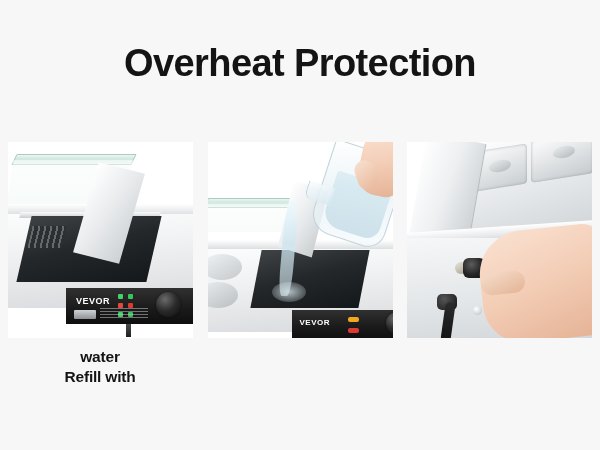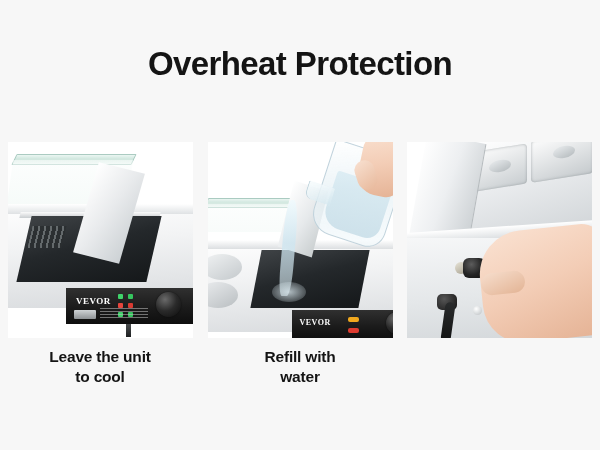--- a/index.html
+++ b/index.html
@@ -23,21 +23,21 @@
   
   .title-block {
     position: absolute;
     top: 44px;
     left: 0;
     width: 600px;
     text-align: center;
   }
   .title-line {
     display: block;
-    font-size: 33px;
+    font-size: 38px;
     line-height: 39px;
     font-weight: bold;
     letter-spacing: -0.6px;
     color: #141414;
     font-family: "Liberation Sans", sans-serif;
   }
 
   
   .panels {
     position: absolute;
@@ -71,21 +71,21 @@
     border: 1px solid rgba(150,190,178,.75);
   }
   .ctrl-panel {
     position: absolute;
     background: linear-gradient(180deg, #303030 0%, #1b1b1b 55%, #0e0e0e 100%);
   }
   .vevor {
     position: absolute;
     color: #fdfdfd;
     font-weight: bold;
-    font-family: Liberation Serif, serif;
+    font-family: Liberation Sans, sans-serif;
     letter-spacing: .5px;
     white-space: nowrap;
   }
   .knob {
     position: absolute;
     border-radius: 50%;
     background: radial-gradient(circle at 36% 30%, #6a6a6a 0%, #2b2b2b 48%, #0c0c0c 100%);
     box-shadow: 0 0 2px rgba(0,0,0,.6);
   }
   .led {
@@ -303,24 +303,20 @@
       <div class="p3-f2"></div>
       <div class="p3-cordnut"></div>
       <div class="p3-cord"></div>
       <div class="p3-screw"></div>
     </div>
 
   </div>
 
   <div class="captions">
     <div class="caption">
-      <span>Leave the unit</span>
-      <span>to cool</span>
+      <span>water</span>
+      <span>Refill with</span>
     </div>
     <div class="caption">
-      <span>Refill with</span>
-      <span>water</span>
-    </div>
-    <div class="caption">
     </div>
   </div>
 
 </div>
 
 </body></html>

